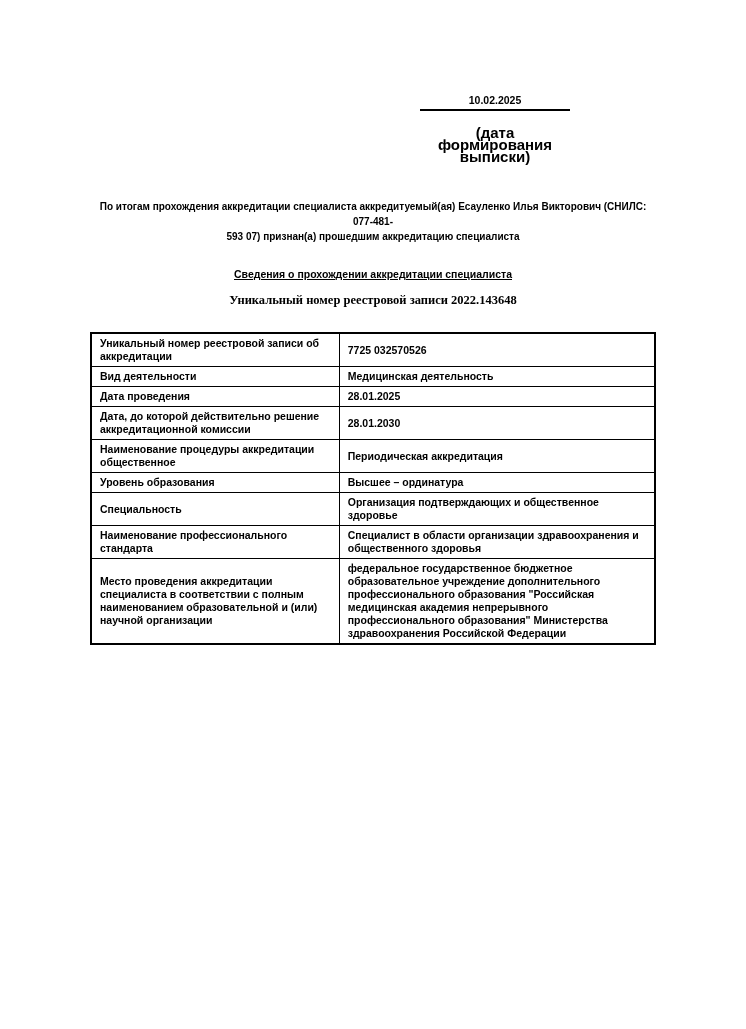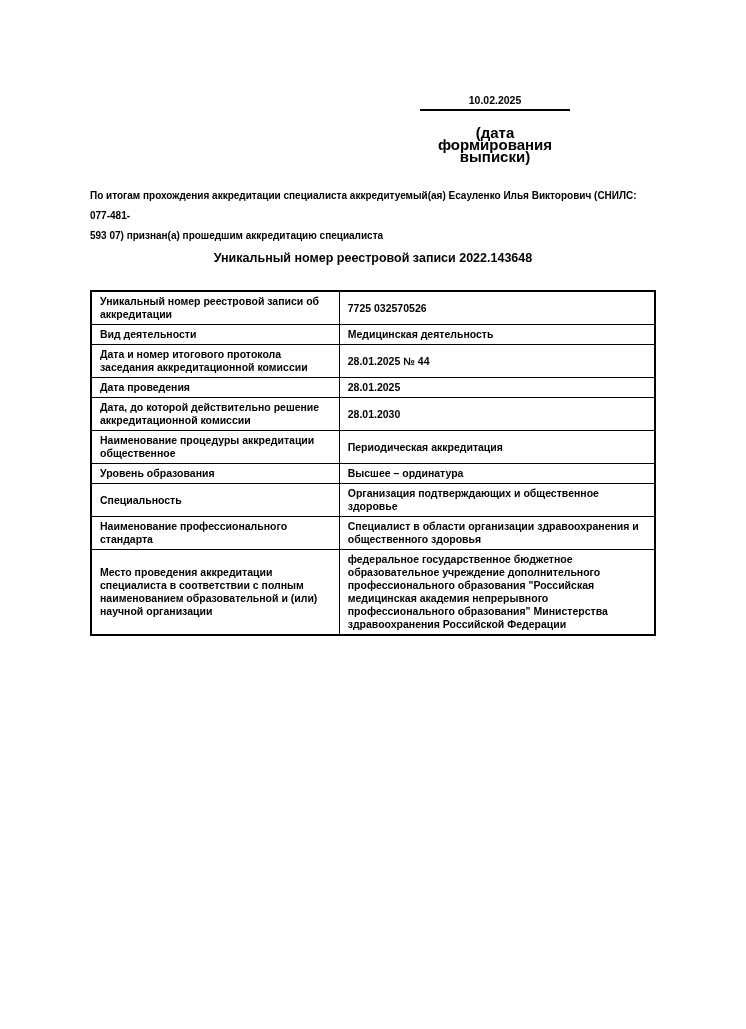--- a/index.html
+++ b/index.html
@@ -32,38 +32,39 @@
     line-height: 12px;
     padding-bottom: 3px;
     border-bottom: 2px solid #000;
   }
   .date-caption {
     font-size: 15px;
     line-height: 12px;
     padding-top: 16px;
   }
   .intro {
-    margin-top: 23px;
+    margin-top: 36px;
     font-size: 10px;
-    line-height: 20px;
-    text-align: left;
+    line-height: 15px;
+    text-align: center;
     white-space: pre-line;
   }
   .section-heading {
     margin-top: 24px;
     font-size: 10.5px;
     line-height: 13px;
     text-align: center;
     text-decoration: underline;
   }
   .registry-heading {
-    margin-top: 4px;
+    margin-top: 11px;
     font-size: 12.5px;
     line-height: 16px;
     text-align: center;
+    font-family: Liberation Serif, serif;
   }
   table.info {
     margin-top: 24px;
     width: 566px;
     border-collapse: collapse;
     border: 2px solid #000;
     table-layout: fixed;
   }
   table.info td {
     border: 1px solid #000;
@@ -84,36 +85,33 @@
 
 
   <div class="date-block">
     <div class="date-value">10.02.2025</div>
     <div class="date-caption">(дата формирования выписки)</div>
   </div>
 
   <div class="intro">По итогам прохождения аккредитации специалиста аккредитуемый(ая) Есауленко Илья Викторович (СНИЛС: 077-481-
 593 07) признан(а) прошедшим аккредитацию специалиста</div>
 
+  <div class="section-heading">Сведения о прохождении аккредитации специалиста</div>
 
   <div class="registry-heading">Уникальный номер реестровой записи 2022.143648</div>
 
   <table class="info">
     <tbody>
       <tr>
         <td class="label">Уникальный номер реестровой записи об аккредитации</td>
         <td class="value">7725 032570526</td>
       </tr>
       <tr>
         <td class="label">Вид деятельности</td>
         <td class="value">Медицинская деятельность</td>
-      </tr>
-      <tr>
-        <td class="label">Дата и номер итогового протокола заседания аккредитационной комиссии</td>
-        <td class="value">28.01.2025 № 44</td>
       </tr>
       <tr>
         <td class="label">Дата проведения</td>
         <td class="value">28.01.2025</td>
       </tr>
       <tr>
         <td class="label">Дата, до которой действительно решение аккредитационной комиссии</td>
         <td class="value">28.01.2030</td>
       </tr>
       <tr>

